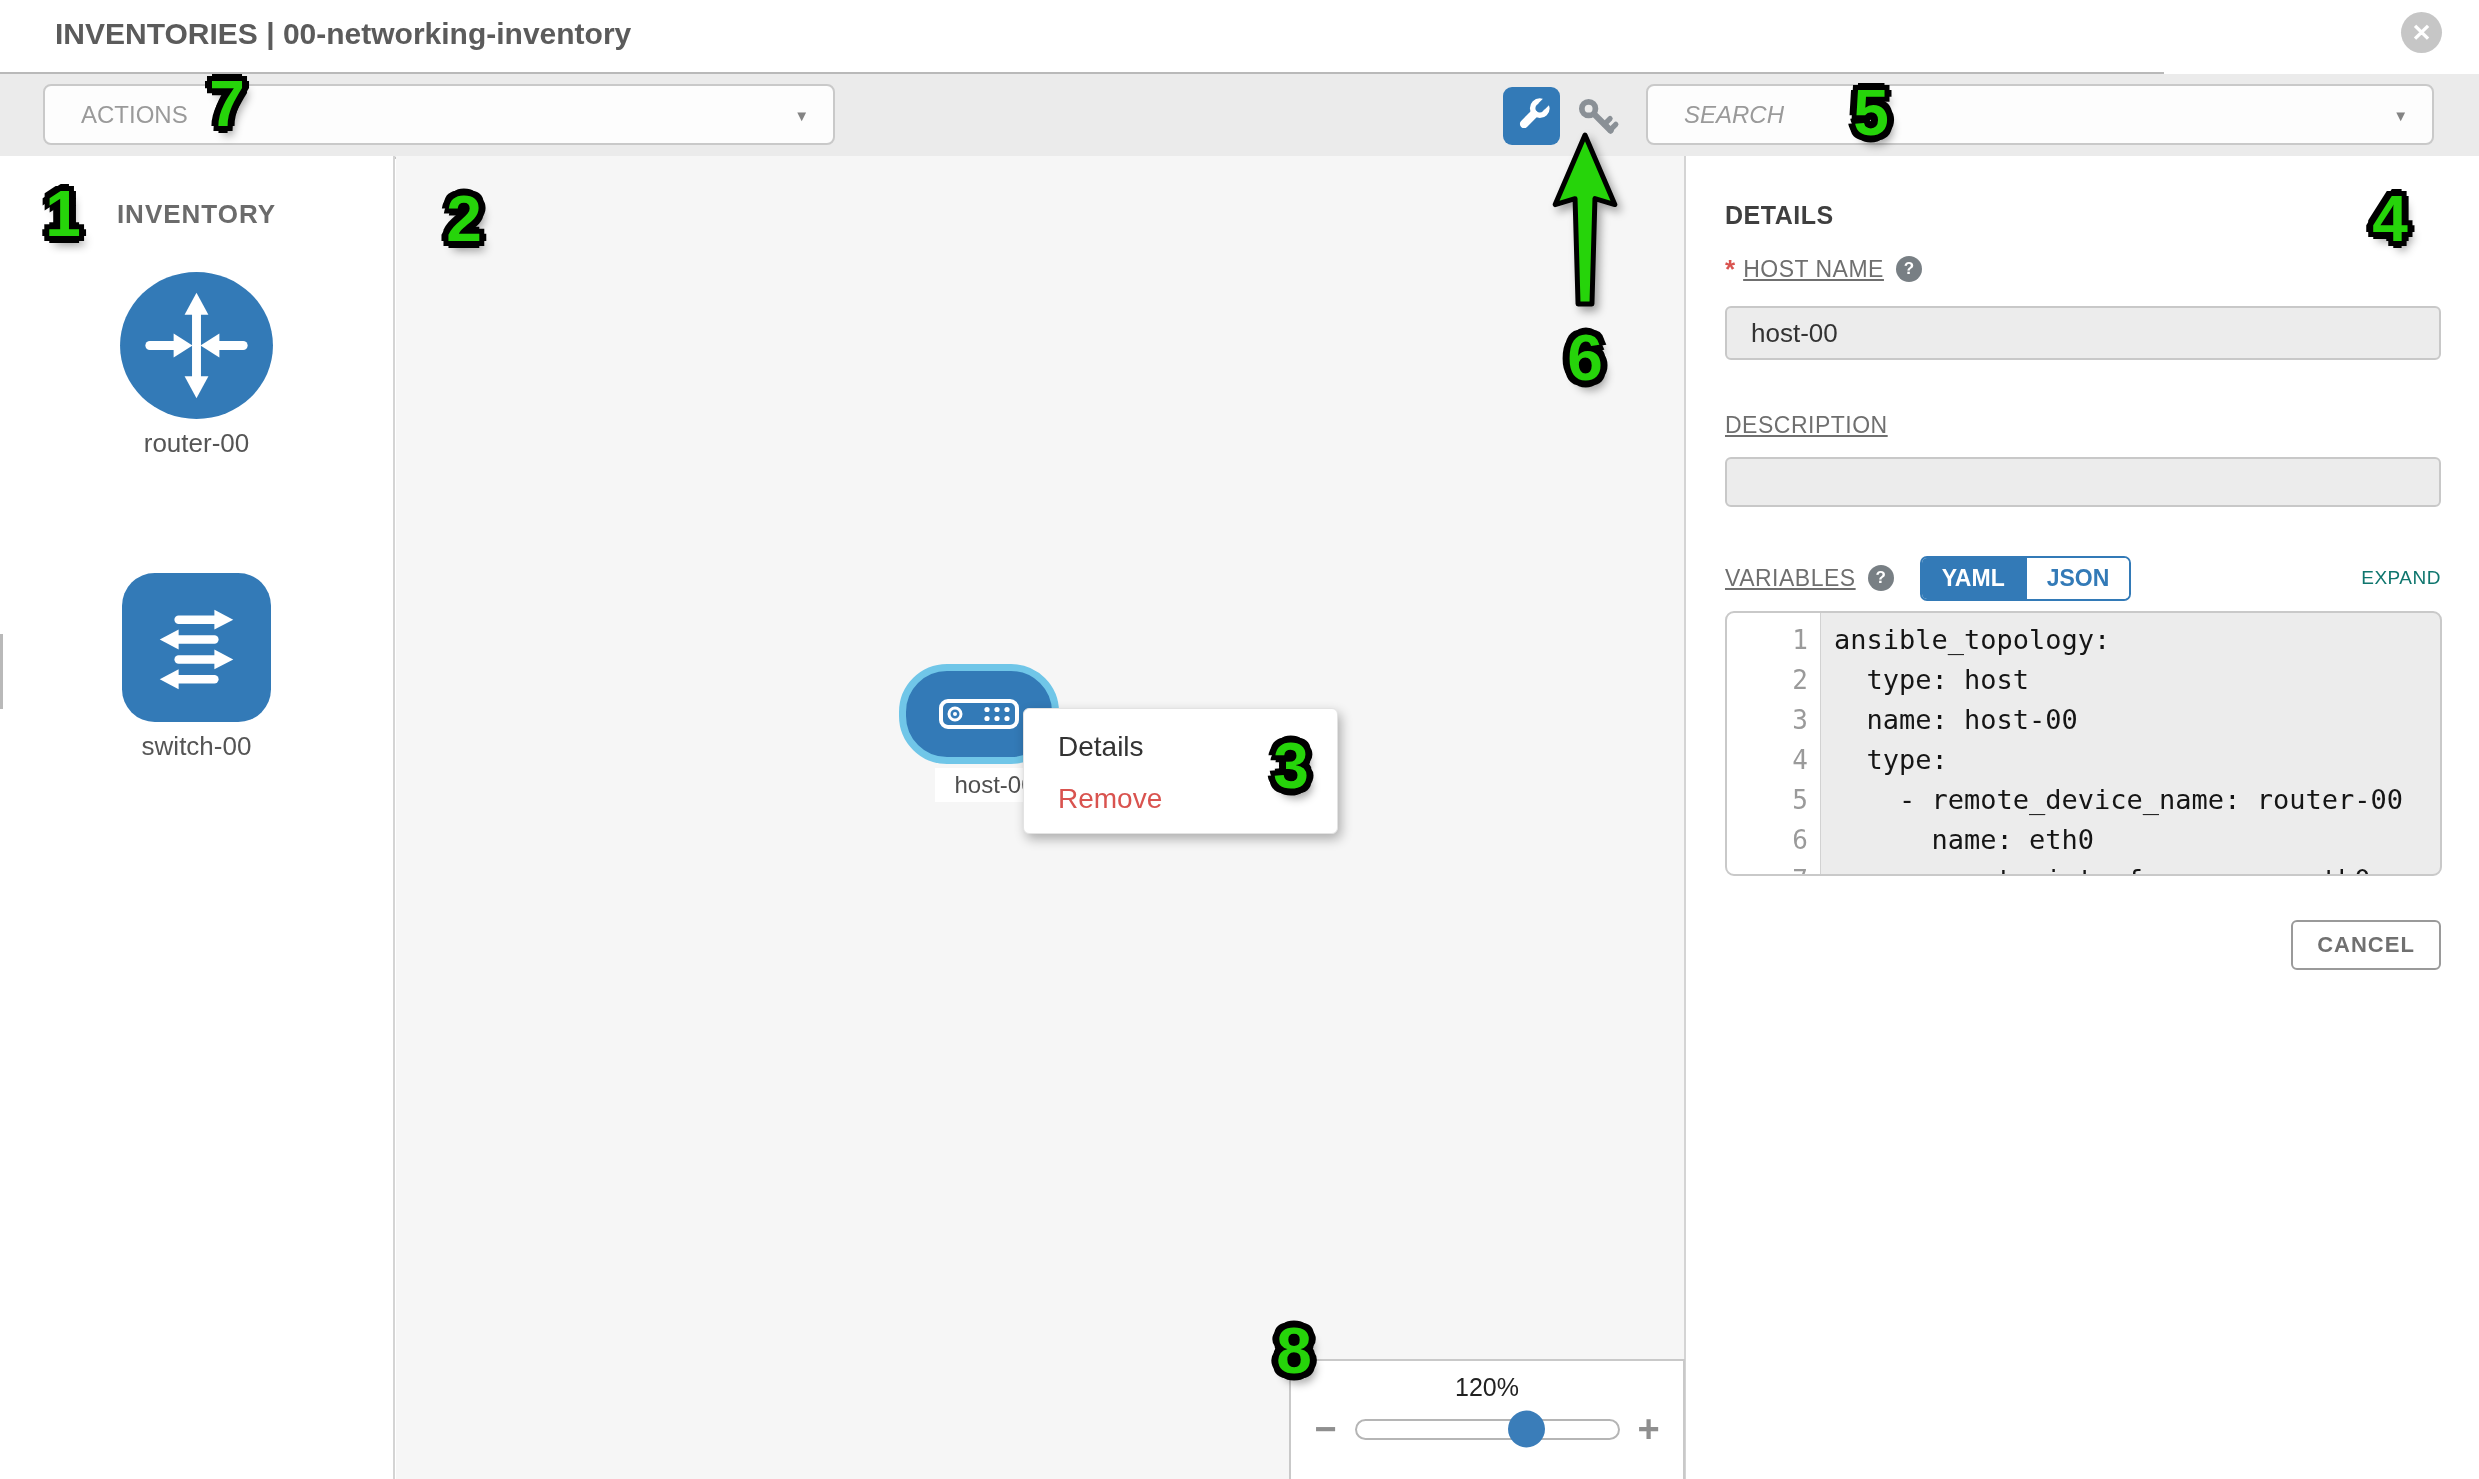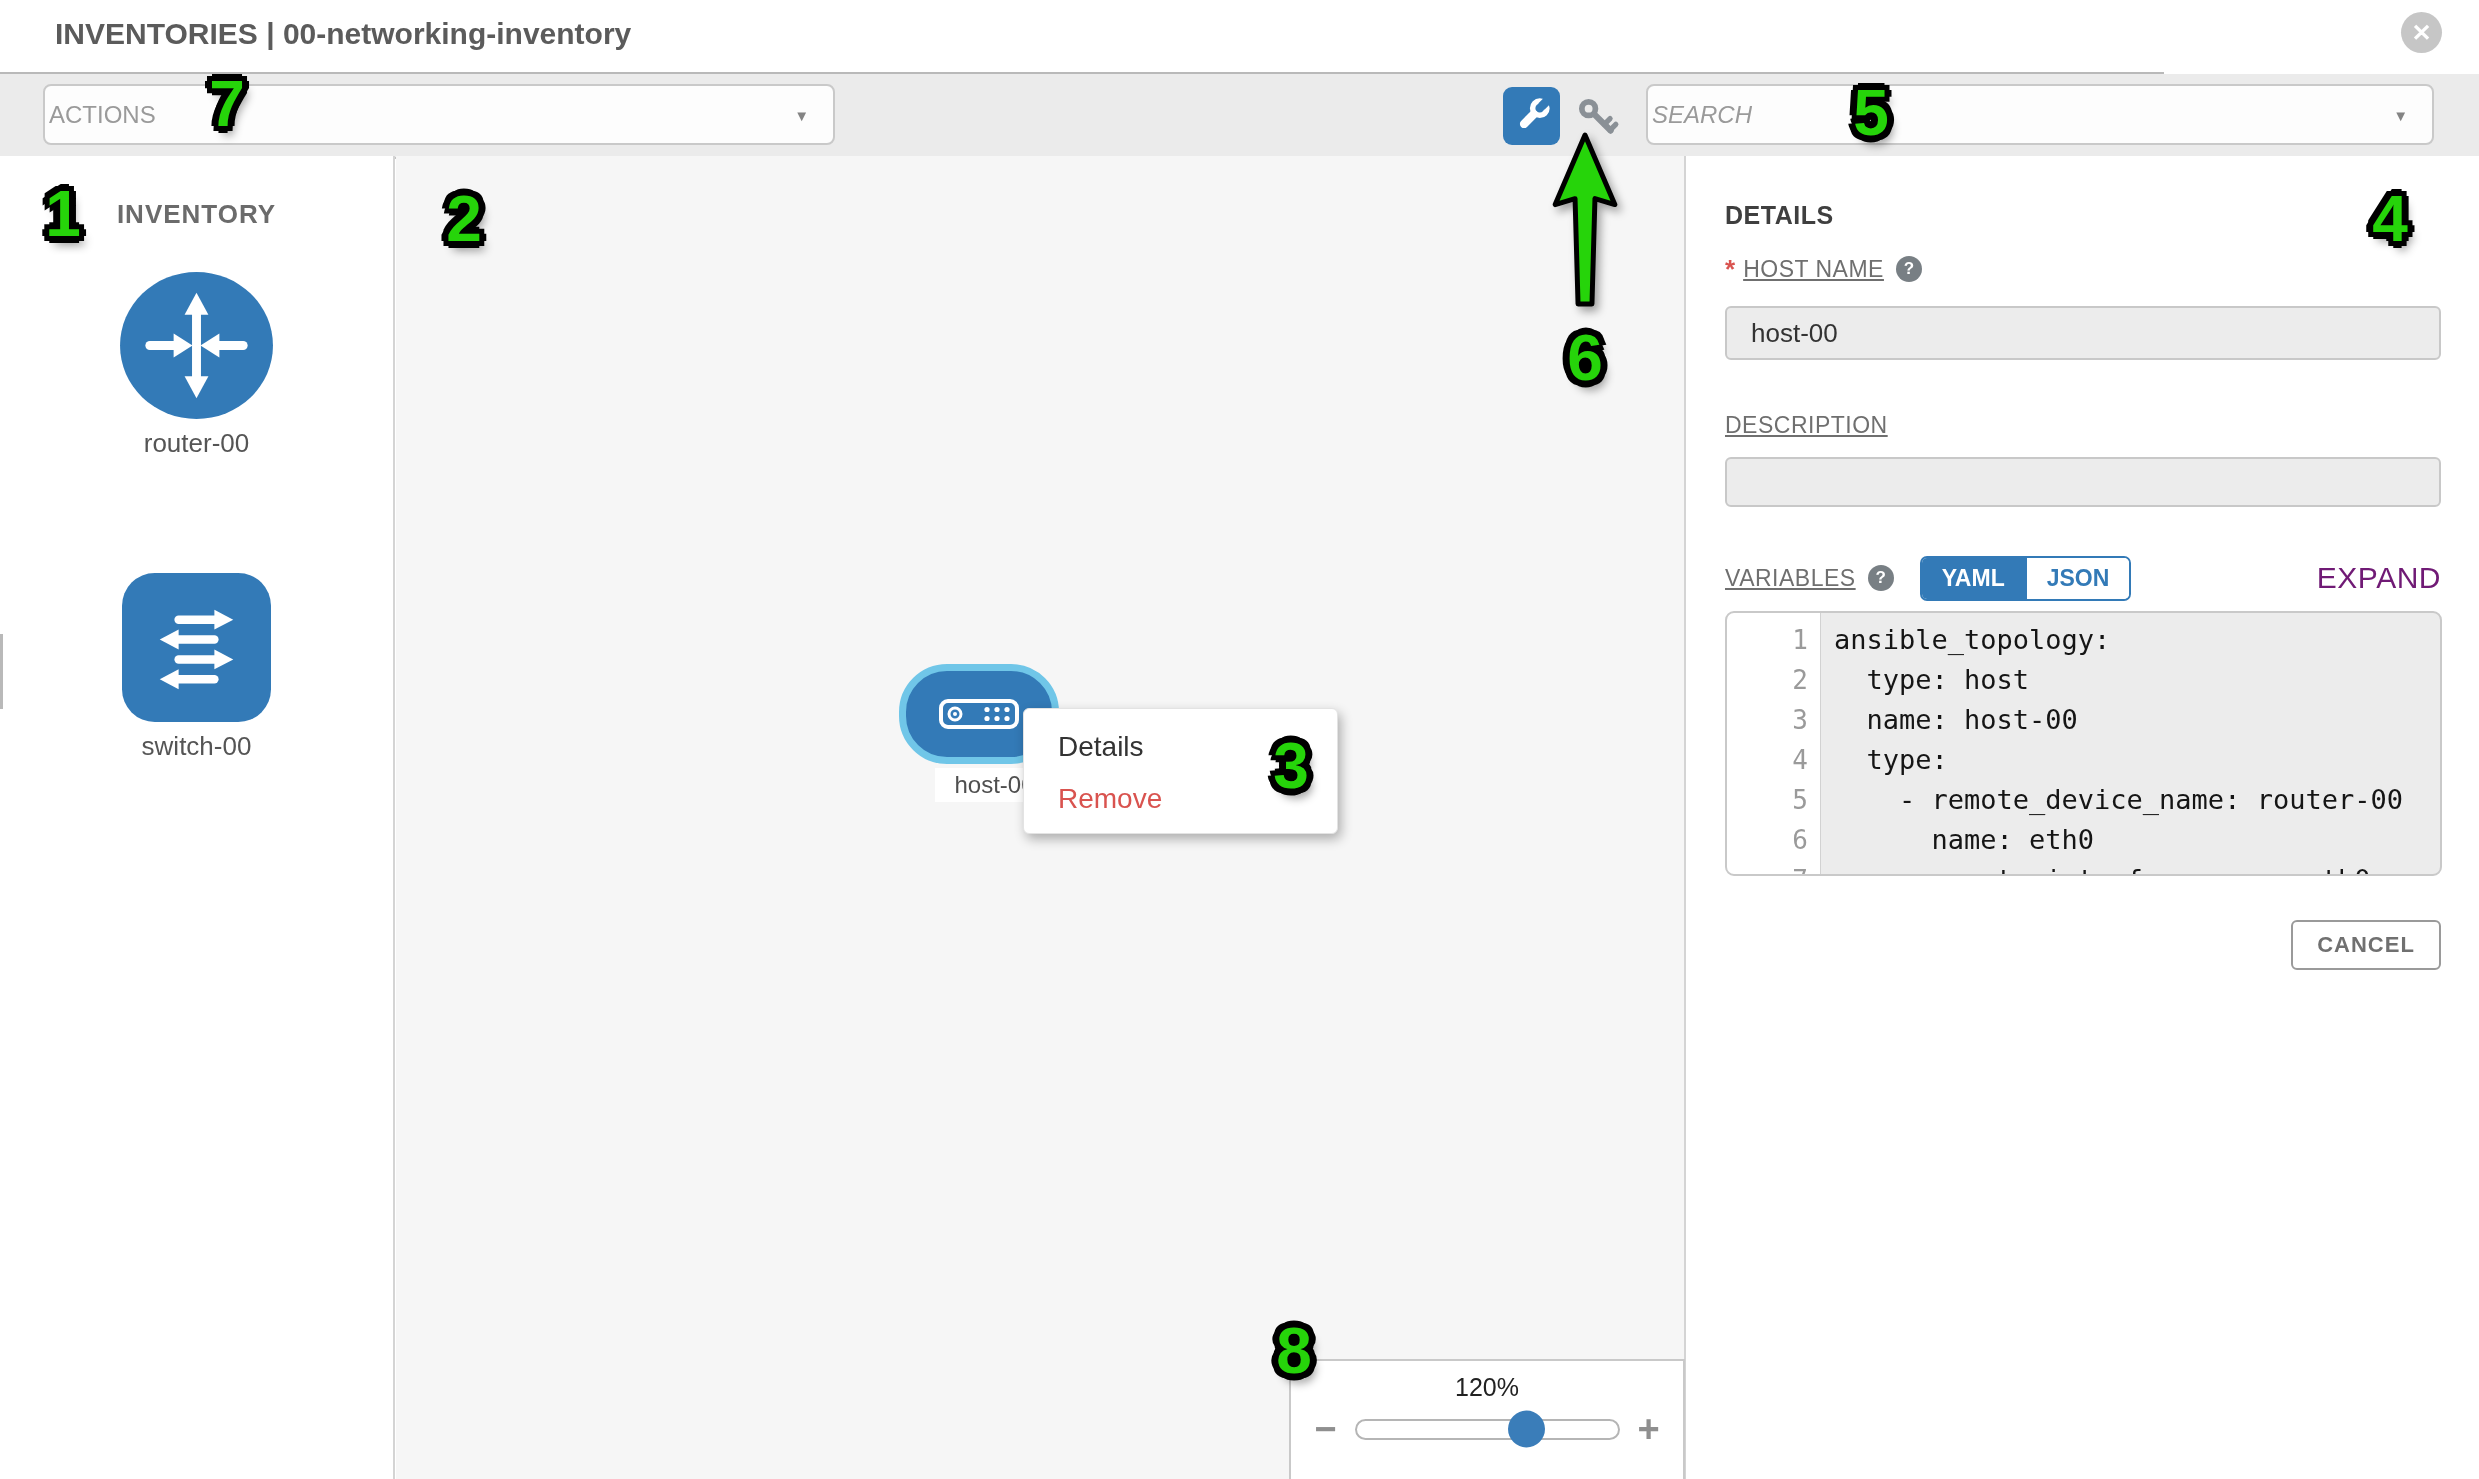--- a/index.html
+++ b/index.html
@@ -8,21 +8,21 @@
 
   
   .hdr{position:absolute;left:0;top:0;width:2164px;height:72px;background:#fff;border-bottom:2px solid #b9b9b9;}
   .hdr-title{position:absolute;left:55px;top:17px;font-size:30px;font-weight:bold;color:#5b5b5b;}
   .close-btn{position:absolute;left:2401px;top:12px;width:41px;height:41px;border-radius:50%;background:#c6c6c6;border:none;cursor:pointer;padding:0;}
   .close-x{color:#fff;font-size:24px;font-weight:bold;line-height:41px;display:block;text-align:center;}
 
   
   .toolbar{position:absolute;left:0;top:74px;width:2480px;height:83px;background:#ebebeb;border-bottom:2px solid #c3c3c3;}
   .select{position:absolute;top:10px;height:61px;background:#fdfdfd;border:2px solid #c9c9c9;border-radius:8px;box-sizing:border-box;display:flex;align-items:center;cursor:pointer;}
-  .select .ph{font-size:24px;color:#9a9a9a;margin-left:4px;}
+  .select .ph{font-size:24px;color:#9a9a9a;margin-left:36px;}
   .select .caret{position:absolute;right:24px;top:50%;transform:translateY(-50%);font-size:15px;color:#848484;}
   .sel-actions{left:43px;width:792px;}
   .sel-search{left:1646px;width:788px;font-style:italic;}
   .wrench-btn{position:absolute;left:1503px;top:13px;width:57px;height:58px;background:#337ab7;border:none;border-radius:9px;cursor:pointer;padding:0;}
   .key-btn{position:absolute;left:1574px;top:20px;width:46px;height:46px;background:none;border:none;cursor:pointer;padding:0;}
 
   
   .left-panel{position:absolute;left:0;top:156px;width:395px;height:1323px;background:#fff;border-right:2px solid #d4d4d4;box-sizing:border-box;display:flex;flex-direction:column;align-items:center;}
   .inv-title{margin-top:43px;font-size:26px;font-weight:bold;color:#6b6b6b;letter-spacing:1px;}
   .inv-item{display:flex;flex-direction:column;align-items:center;cursor:grab;}
@@ -55,21 +55,21 @@
   .fld-label{font-size:23px;color:#6f6f6f;letter-spacing:0.5px;text-decoration:underline;}
   .qicon{display:inline-block;width:26px;height:26px;margin-left:12px;border-radius:50%;background:#787f84;color:#fff;font-size:17px;font-weight:bold;text-align:center;line-height:26px;cursor:pointer;}
   .txt-input{margin-top:22px;width:716px;height:54px;box-sizing:border-box;background:#ececec;border:2px solid #c8c8c8;border-radius:6px;font-size:26px;color:#333;padding:0 0 0 24px;font-family:"Liberation Sans",sans-serif;}
   .txt-input.desc{margin-top:17px;height:50px;}
   .gap-desc{margin-top:50px;}
   .vars-row{display:flex;align-items:center;margin-top:50px;height:42px;}
   .toggle{display:inline-flex;margin-left:26px;border:2px solid #337ab7;border-radius:7px;overflow:hidden;}
   .seg{font-size:23px;font-weight:bold;padding:7px 20px;cursor:pointer;background:#fff;color:#337ab7;}
   .seg.on{background:#337ab7;color:#fff;}
   .seg.off{border-left:2px solid #337ab7;}
-  .expand{margin-left:auto;font-size:30px;color:#701a75;letter-spacing:0.5px;cursor:pointer;}
+  .expand{margin-left:auto;font-size:19px;color:#0f766e;letter-spacing:0.5px;cursor:pointer;}
   .editor{position:relative;margin-top:12px;width:717px;height:265px;border:2px solid #c9c9c9;border-radius:9px;box-sizing:border-box;overflow:hidden;background:linear-gradient(90deg,#fff 0,#fff 93px,#ececec 93px,#ececec 100%);cursor:text;}
   .editor::before{content:"";position:absolute;left:93px;top:0;bottom:0;width:1px;background:#d2d2d2;}
   .crows{position:absolute;left:0;top:7px;right:0;}
   .crow{display:flex;height:40px;line-height:40px;font-family:"DejaVu Sans Mono",monospace;}
   .ln{width:81px;padding-right:12px;text-align:right;font-size:26px;color:#9a9a9a;flex:none;}
   .ct{white-space:pre;font-size:27px;color:#151515;padding-left:14px;}
   .cancel-row{display:flex;justify-content:flex-end;margin-top:44px;}
   .cancel-btn{width:150px;height:50px;background:#fff;border:2px solid #9a9a9a;border-radius:6px;font-size:22px;font-weight:bold;color:#707070;letter-spacing:1px;cursor:pointer;font-family:"Liberation Sans",sans-serif;text-align:center;}
 
   

